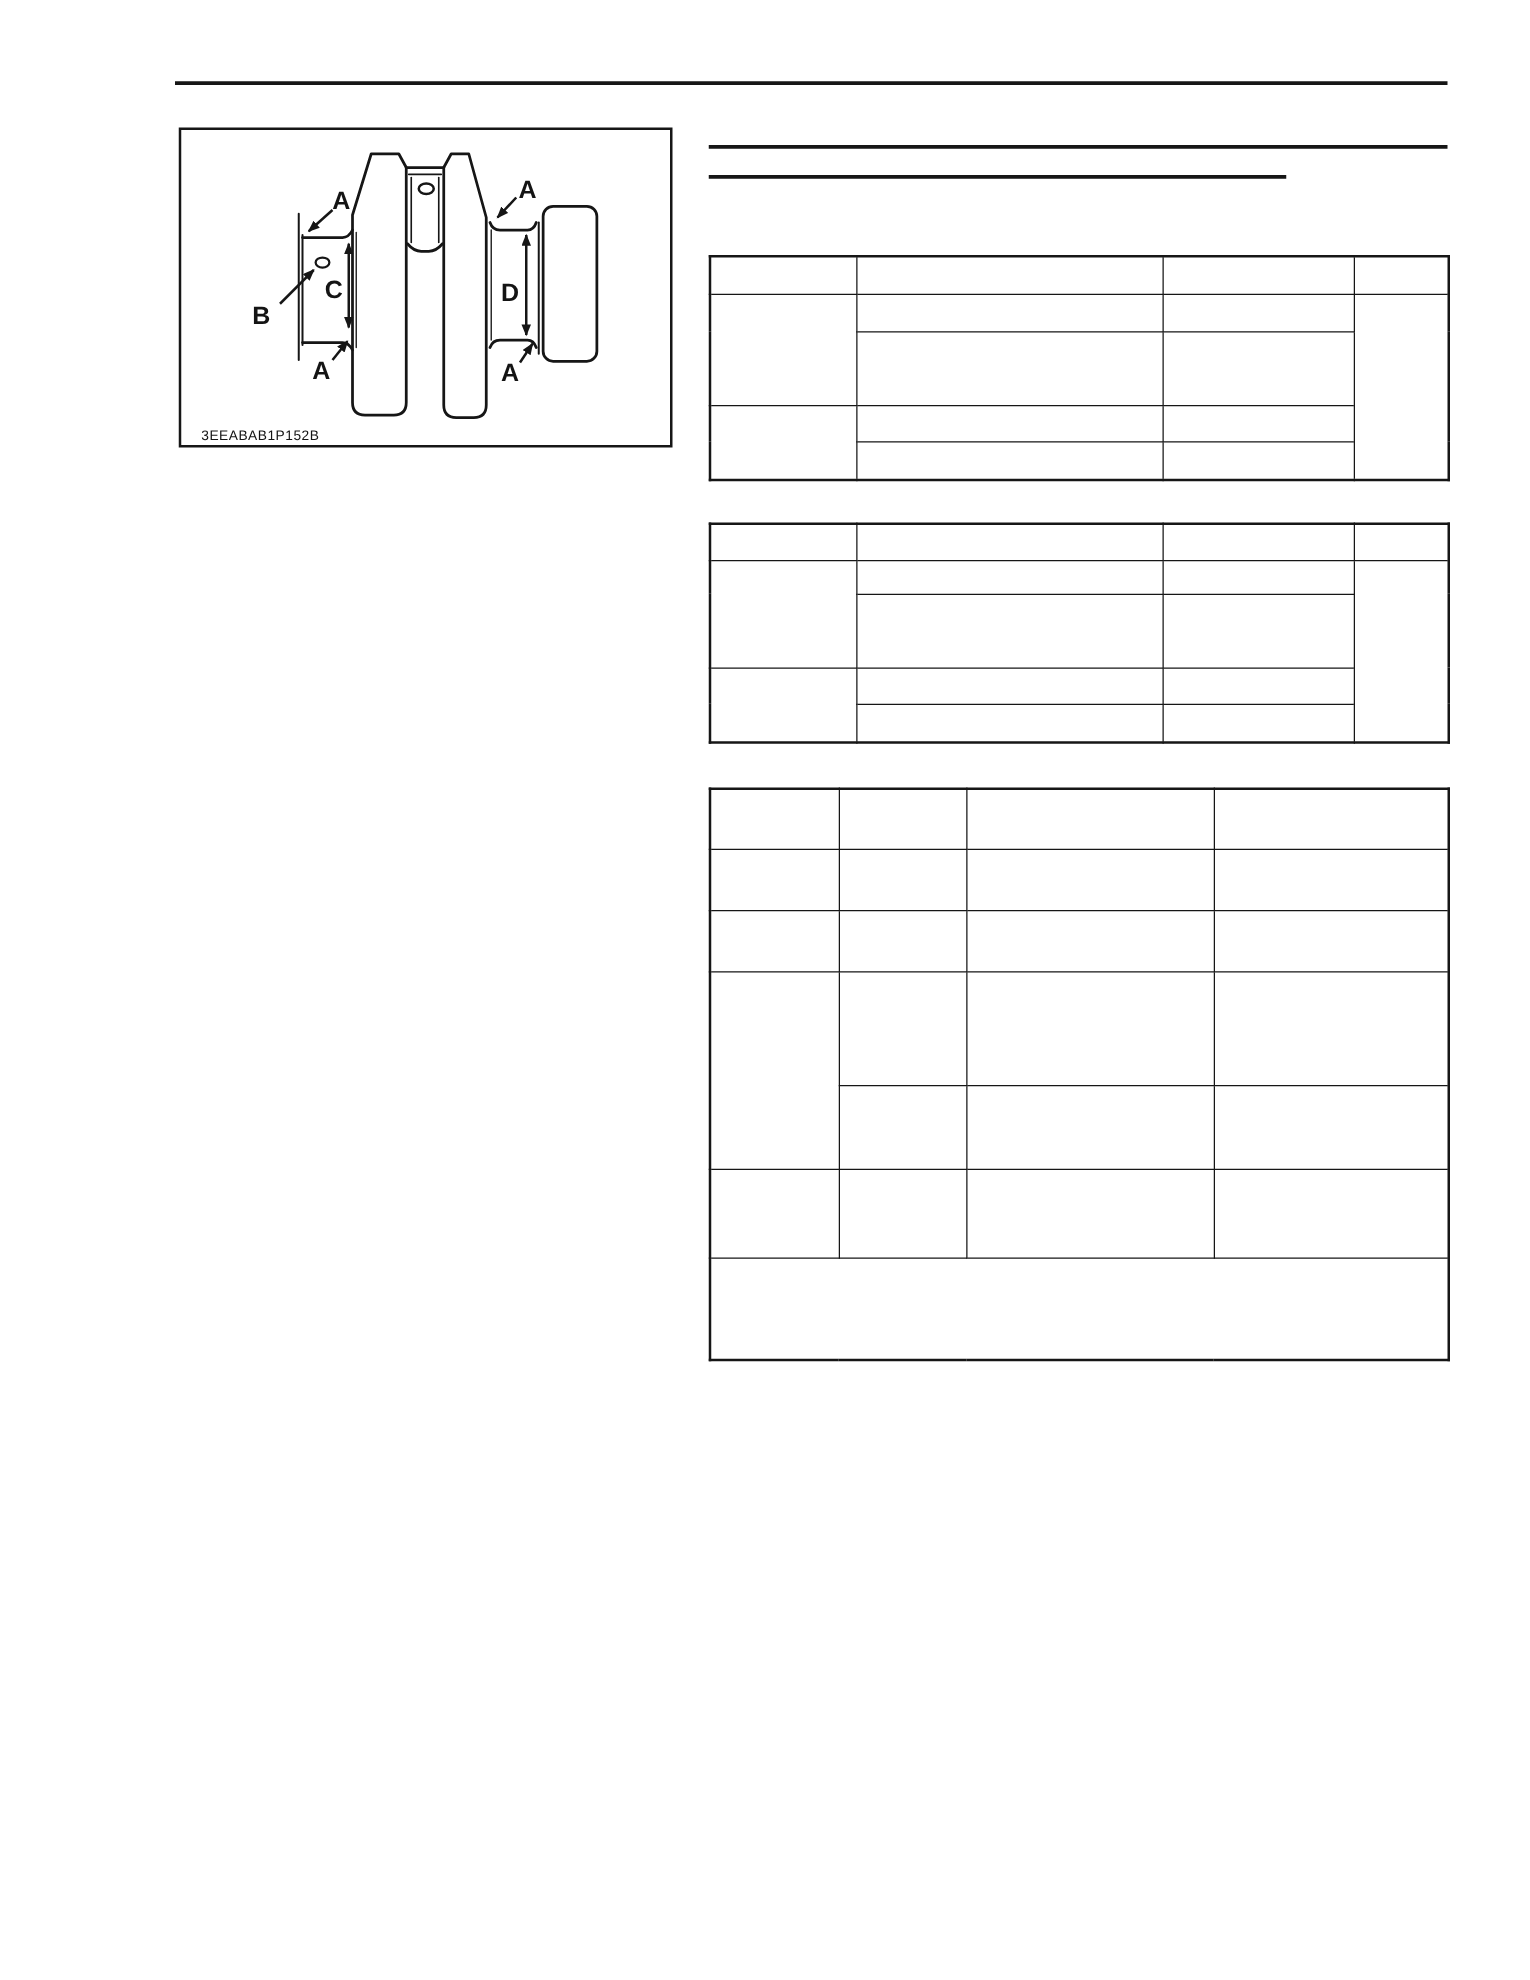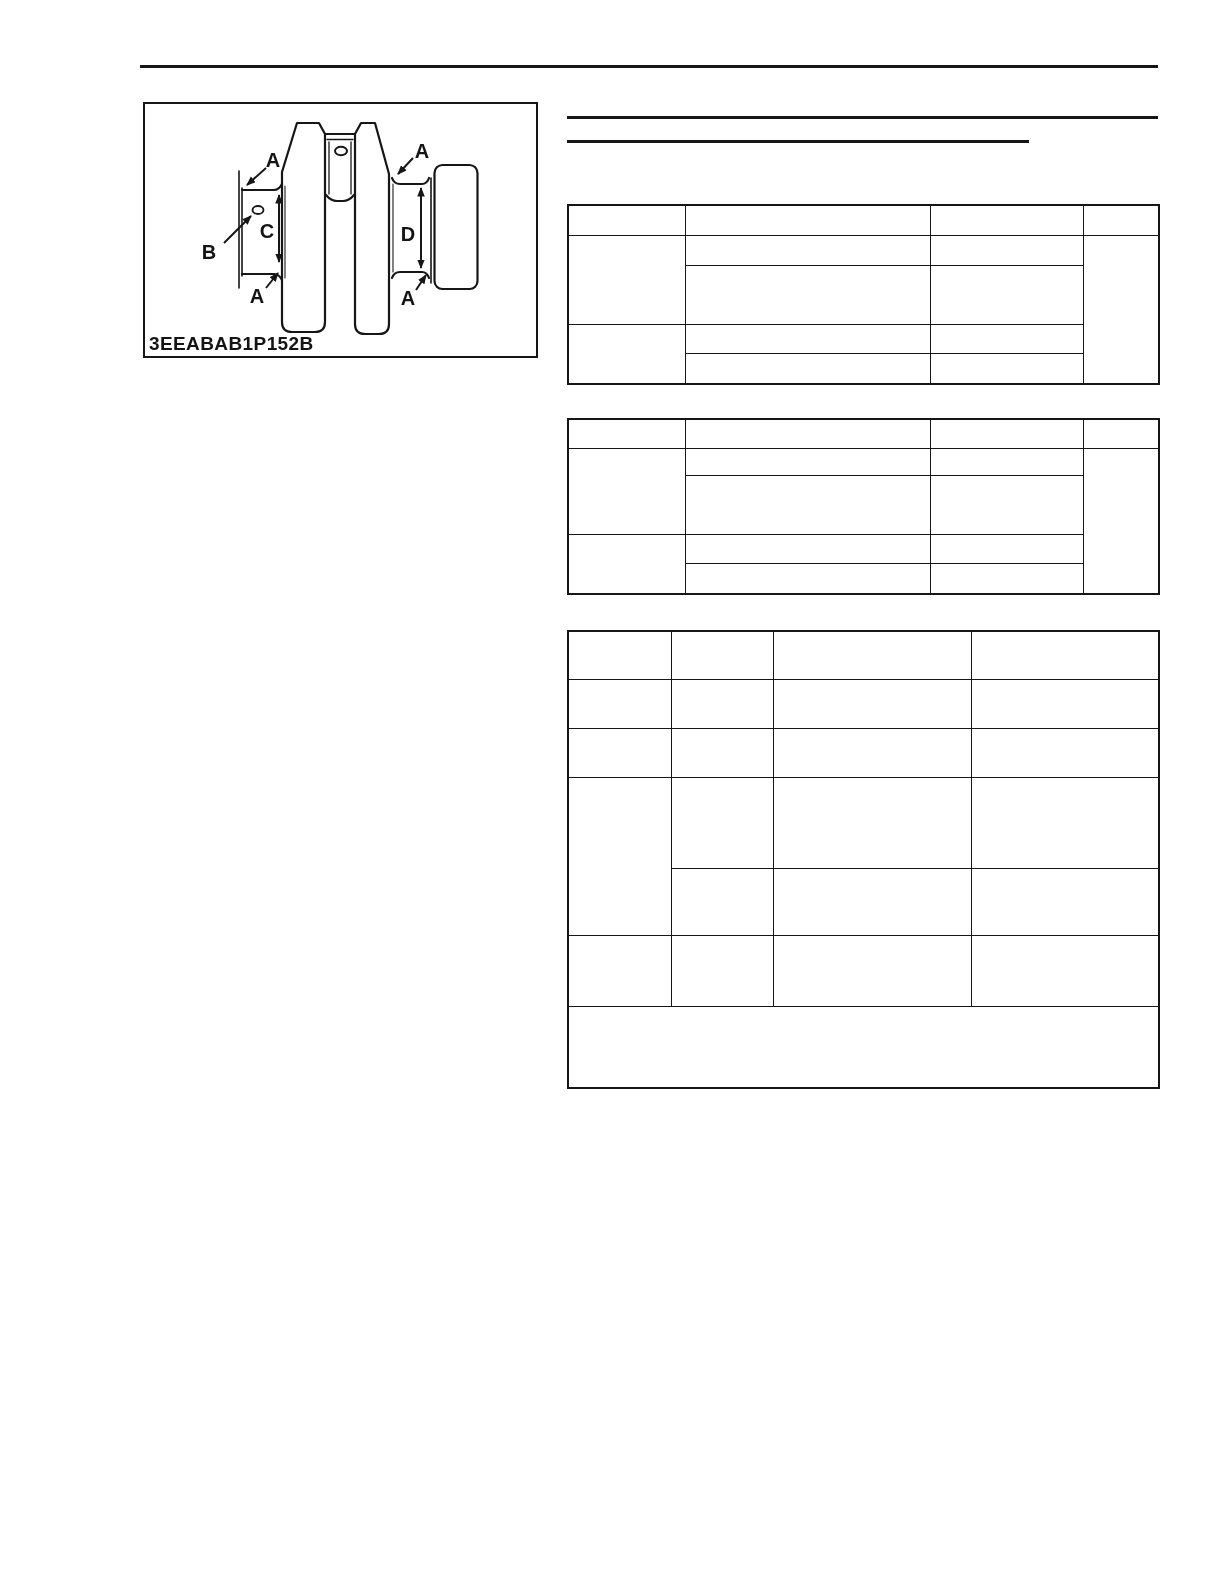--- a/index.html
+++ b/index.html
@@ -7,21 +7,21 @@
         font-family:"Liberation Sans",sans-serif;color:#141414;}
   .abs{position:absolute;}
   .rule{background:#161616;}
   .top-rule{left:140px;top:65px;width:1018px;height:3px;}
   .h-rule1{left:567px;top:116px;width:591px;height:2.5px;}
   .h-rule2{left:567px;top:140px;width:462px;height:2.5px;}
 
   .figure-box{left:143px;top:102px;width:395px;height:256px;border:2px solid #161616;
               box-sizing:border-box;background:#ffffff;}
   .figure-box svg{position:absolute;left:0;top:0;}
-  .caption{position:absolute;left:4px;bottom:1px;font-size:19px;font-weight:700;
+  .caption{position:absolute;left:16px;bottom:1px;font-size:11px;font-weight:400;
            letter-spacing:0.4px;color:#141414;white-space:nowrap;}
 
   table.spec{position:absolute;border-collapse:collapse;table-layout:fixed;
              border:2.2px solid #161616;background:#ffffff;}
   table.spec td{border:1.6px solid #161616;padding:0;}
   .t1{left:567px;top:204px;width:591px;}
   .t2{left:567px;top:418px;width:591px;}
   .t3{left:567px;top:630px;width:591px;}
 </style>
 </head>

